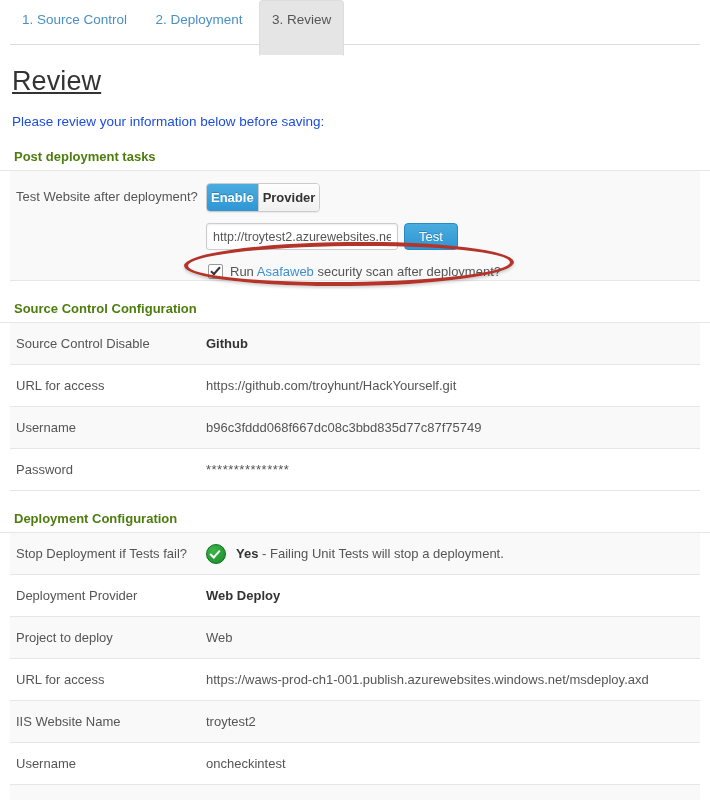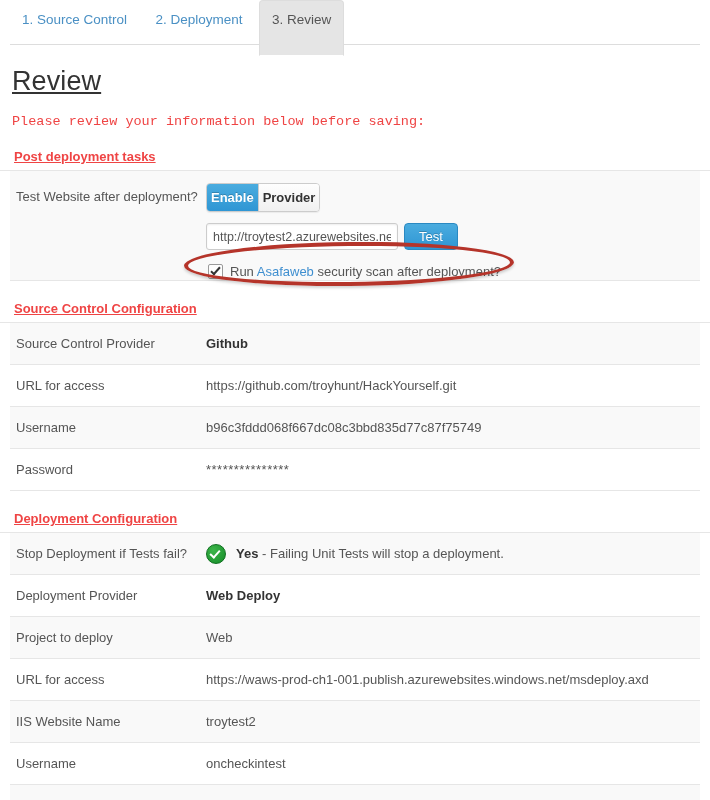--- a/index.html
+++ b/index.html
@@ -59,35 +59,33 @@
   .page-title {
     font-size: 27px;
     font-weight: normal;
     color: #333333;
     margin: 21px 0 0 12px;
     letter-spacing: 0.1px;
     text-decoration: underline;
   }
   .page-subtitle {
     font-size: 13.5px;
-    color: #ef4444;
+    color: #1d4ed8;
     margin: 17px 0 0 12px;
-    font-family: Liberation Mono, monospace;
   }
 
   
   .section {
     margin-top: 20px;
   }
   .section-title {
     font-size: 13px;
     font-weight: bold;
-    color: #ef4444;
+    color: #4d7c0f;
     margin: 0 0 6px 14px;
-    text-decoration: underline;
   }
   .rows {
     border-top: 1px solid #e6e6e6;
   }
   .row {
     display: flex;
     align-items: center;
     margin: 0 10px;
     border-bottom: 1px solid #e6e6e6;
     box-sizing: border-box;
@@ -281,21 +279,21 @@
 
       </div>
     </div>
   </div>
 </div>
 
 <div class="section">
   <div class="section-title">Source Control Configuration</div>
   <div class="rows">
     <div class="row odd">
-      <div class="row-label">Source Control Provider</div>
+      <div class="row-label">Source Control Disable</div>
       <div class="row-value bold">Github</div>
     </div>
     <div class="row even">
       <div class="row-label">URL for access</div>
       <div class="row-value">https://github.com/troyhunt/HackYourself.git</div>
     </div>
     <div class="row odd">
       <div class="row-label">Username</div>
       <div class="row-value">b96c3fddd068f667dc08c3bbd835d77c87f75749</div>
     </div>

